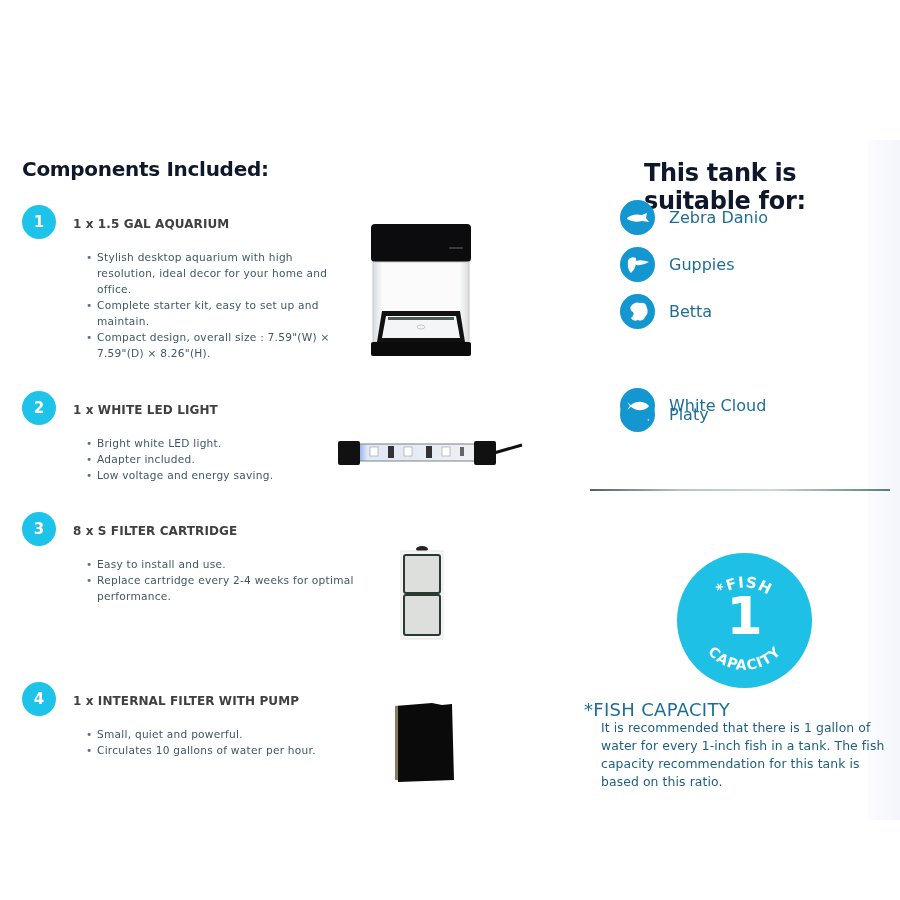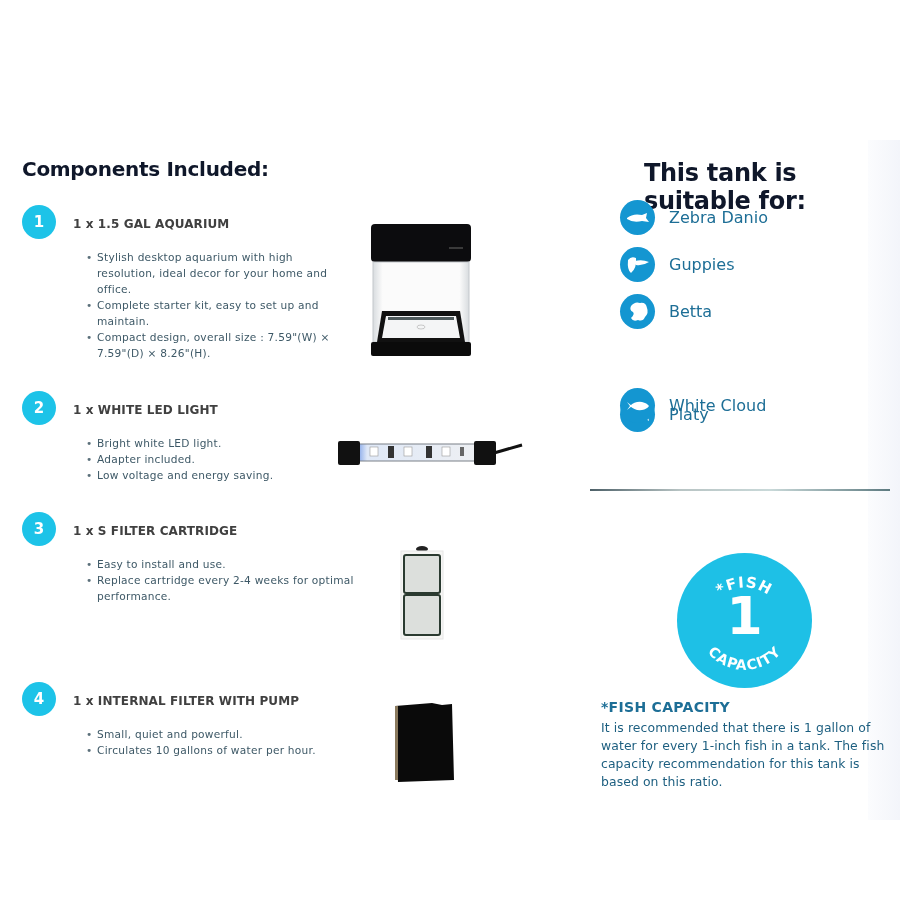--- a/index.html
+++ b/index.html
@@ -63,21 +63,21 @@
       position: absolute; left: 677px; top: 553px; width: 135px; height: 135px;
       border-radius: 50%; background: #1ec0e6;
     }
     .capacity-badge svg { position: absolute; left: 0; top: 0; }
     .badge-num {
       position: absolute; left: 0; top: 33px; width: 135px; text-align: center;
       color: #fff; font-weight: bold; font-size: 52px; line-height: 60px;
     }
 
     .cap-title {
-      position: absolute; left: 601px; top: 699px; font-size: 14px; font-weight: bold;
+      position: absolute; left: 584px; top: 699px; font-size: 18px; font-weight: normal;
       color: #1d6e96; letter-spacing: 0.3px;
     }
     .cap-text {
       position: absolute; left: 601px; top: 719px; width: 290px;
       font-size: 12.4px; line-height: 18px; color: #1d5f80; letter-spacing: 0.1px;
     }
   </style>
 </head>
 <body>
 
@@ -100,21 +100,21 @@
   <div class="comp-title">1 x WHITE LED LIGHT</div>
   <ul class="bullets">
     <li>Bright white LED light.</li>
     <li>Adapter included.</li>
     <li>Low voltage and energy saving.</li>
   </ul>
 </div>
 
 <div class="comp" style="top:512px;">
   <div class="num-circle">3</div>
-  <div class="comp-title">1 x S FILTER CARTRIDGE</div>
+  <div class="comp-title">8 x S FILTER CARTRIDGE</div>
   <ul class="bullets">
     <li>Easy to install and use.</li>
     <li>Replace cartridge every 2-4 weeks for optimal performance.</li>
   </ul>
 </div>
 
 <div class="comp" style="top:682px;">
   <div class="num-circle">4</div>
   <div class="comp-title">1 x INTERNAL FILTER WITH PUMP</div>
   <ul class="bullets">

